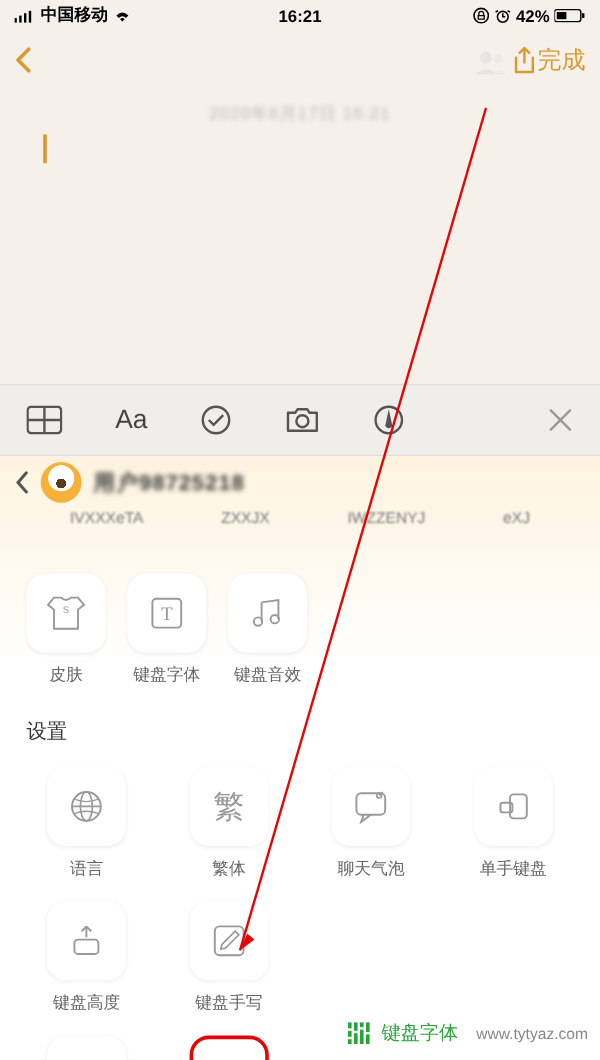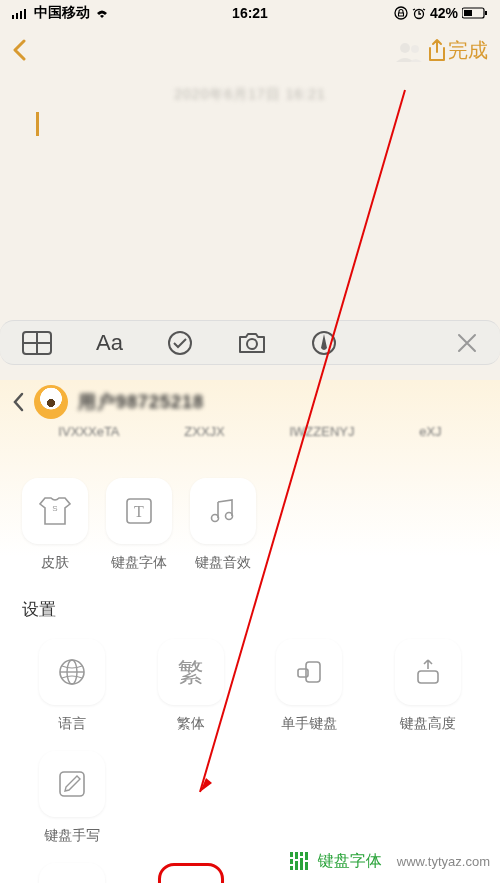--- a/index.html
+++ b/index.html
@@ -9,21 +9,21 @@
   .status-center { position: absolute; left: 50%; transform: translateX(-50%); font-weight: 700; }
   .nav-bar { height: 48px; display: flex; justify-content: space-between; align-items: center; padding: 0 12px; }
   .nav-back { display: flex; align-items: center; color: #d89a30; font-size: 20px; gap: 4px; }
   .nav-right { display: flex; align-items: flex-end; }
   .nav-share { color: #d89a30; }
   .nav-done { color: #d89a30; font-size: 20px; }
   .nav-avatar-icon { opacity: 0.3; }
   .note-body { padding: 12px 36px; flex: 1; }
   .note-date { color: #bcb9b2; font-size: 14px; text-align: center; filter: blur(2px); letter-spacing: 1px; }
   .cursor { width: 3px; height: 24px; background: #d89a30; margin-top: 8px; }
-  .format-bar { height: 45px; background: #efeeea; display: flex; align-items: center; justify-content: space-between; padding: 0 22px; border-top: 1px solid #ddd; border-bottom: 1px solid #ddd; border-radius: 14px; }
+  .format-bar { height: 60px; background: #efeeea; display: flex; align-items: center; justify-content: space-between; padding: 0 22px; border-top: 1px solid #ddd; border-bottom: 1px solid #ddd; }
   .format-group { display: flex; align-items: center; gap: 44px; }
   .fb-icon { color: #444; }
   .panel { background: linear-gradient(180deg,#fdf3de 0%,#fff 35%); height: 100%; position: relative; }
   .panel-header { height: 44px; display: flex; align-items: center; padding: 0 12px; gap: 10px; }
   .panel-back { color: #555; }
   .panel-avatar { width: 34px; height: 34px; border-radius: 17px; background: radial-gradient(circle at 50% 40%, #fff 0 40%, #f6b13a 42% 100%); position: relative; overflow: hidden; }
   .panel-avatar::after{ content:""; position:absolute; inset:8px; background: radial-gradient(circle at 50% 55%, #5b3b1a 0 30%, transparent 31%); }
   .panel-user { font-size: 18px; font-weight: 600; color: #333; letter-spacing: 1px; filter: blur(2px); }
   .row1 { display: flex; gap: 18px; padding: 40px 22px 0 22px; }
   .section-title { font-size: 17px; color: #333; padding: 26px 0 0 22px; font-weight: 500; }
@@ -229,20 +229,33 @@
       <div class="tile">
         <div class="tile-box">
             <span style="font-size:26px; color:#999;">繁</span>
           </div>
         <div class="tile-label">繁体</div>
       </div>
 
       <div class="tile">
         <div class="tile-box">
             <span>
+              <svg width="32" height="30" viewBox="0 0 32 30">
+                <rect x="4" y="4" width="24" height="18" rx="4" fill="none" stroke="#999" stroke-width="1.6"></rect>
+                <path d="M10 22 L8 28 L16 22" fill="none" stroke="#999" stroke-width="1.6"></path>
+                <circle cx="23" cy="6" r="2" fill="none" stroke="#999" stroke-width="1.4"></circle>
+                <path d="M23 6 L26 3" stroke="#999" stroke-width="1.4"></path>
+              </svg>
+            </span>
+          </div>
+        <div class="tile-label">聊天气泡</div>
+      </div>
+      <div class="tile">
+        <div class="tile-box">
+            <span>
               <svg width="30" height="30" viewBox="0 0 30 30">
                 <rect x="12" y="5" width="14" height="20" rx="3" fill="none" stroke="#999" stroke-width="1.6"></rect>
                 <rect x="4" y="12" width="10" height="8" rx="2" fill="none" stroke="#999" stroke-width="1.6"></rect>
               </svg>
             </span>
           </div>
         <div class="tile-label">单手键盘</div>
       </div>
       <div class="tile">
         <div class="tile-box">

